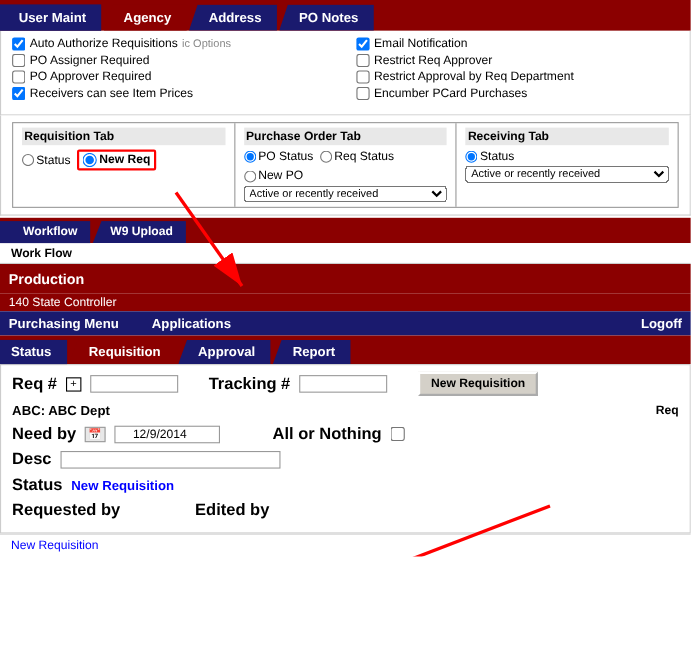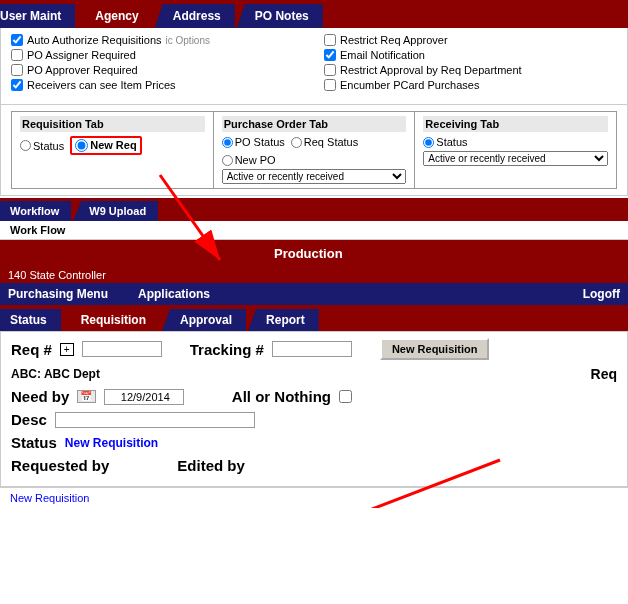--- a/index.html
+++ b/index.html
@@ -2,21 +2,21 @@
 <html><head>
   <meta charset="utf-8">
   <style>
     * { box-sizing: border-box; margin: 0; padding: 0; }
     body { font-family: Arial, sans-serif; font-size: 12px; background: #fff; width: 628px; overflow-x: hidden; }
 
     
     .top-nav { display: flex; background: #8b0000; align-items: flex-end; padding-top: 4px; }
     .top-nav-tab { padding: 5px 14px; background: #1a1a6e; color: #fff; font-size: 12px; font-weight: bold; cursor: pointer; margin-right: 2px; clip-path: polygon(8px 0%, 100% 0%, 100% 100%, 0% 100%); padding-left: 18px; }
     .top-nav-tab.active { background: #8b0000; color: #fff; }
-    .top-nav-tab:first-child { clip-path: none; padding-left: 0; }
+    .top-nav-tab:first-child { clip-path: none; padding-left: 17px; }
 
     
     .options-section { background: #fff; padding: 6px 10px; border: 1px solid #ccc; border-top: none; }
     .options-row { display: flex; gap: 20px; margin-bottom: 4px; }
     .options-col { flex: 1; }
     .checkbox-item { display: flex; align-items: center; gap: 4px; margin-bottom: 3px; font-size: 11px; }
     .checkbox-item input[type=checkbox] { width: 12px; height: 12px; }
 
     
     .tab-options-section { background: #fff; padding: 6px 10px; border: 1px solid #ccc; border-top: none; }
@@ -85,26 +85,26 @@
           <input type="checkbox" style=""> 
             <span>PO Approver Required</span>
         </div>
         <div class="checkbox-item">
           <input type="checkbox" checked="" style=""> 
             <span>Receivers can see Item Prices</span>
         </div>
       </div>
       <div class="options-col">
         <div class="checkbox-item">
-          <input type="checkbox" style=""> 
-            <span>Restrict Req Approver</span>
-        </div>
-        <div class="checkbox-item">
           <input type="checkbox" checked="" style=""> 
             <span>Email Notification</span>
+        </div>
+        <div class="checkbox-item">
+          <input type="checkbox" style=""> 
+            <span>Restrict Req Approver</span>
         </div>
         <div class="checkbox-item">
           <input type="checkbox" style=""> 
             <span>Restrict Approval by Req Department</span>
         </div>
         <div class="checkbox-item">
           <input type="checkbox" style=""> 
             <span>Encumber PCard Purchases</span>
         </div>
       </div>
@@ -158,28 +158,28 @@
           </div>
         </div>
         <select class="select-dropdown">
           <option>Active or recently received</option>
         </select>
       </div>
     </div>
   </div>
 
   <div style="background:#8b0000; display:flex; align-items:flex-end; padding-top:3px; margin-top:2px;">
-    <div class="second-nav-tab" style="clip-path:none; padding-left:10px;">Workflow</div>
+    <div class="second-nav-tab" style="clip-path:none; padding-left:21px;">Workflow</div>
     <div class="second-nav-tab">W9 Upload</div>
   </div>
   <div style="background:#fff; padding:2px 10px; border-bottom:1px solid #ccc;">
     <span style="font-size:11px; font-weight:bold;">Work Flow</span>
   </div>
 
-  <div style="background:#8b0000; display:flex; align-items:center; padding:6px 8px;justify-content:center;">
+  <div style="background:#8b0000; display:flex; align-items:center; padding:6px 8px;">
     <span style="font-size:13px; font-weight:bold; color:#fff; min-width:80px;">Production</span>
   </div>
 
   <div style="background:#8b0000; color:#fff; padding:2px 8px; font-size:11px;">
     <span>140 State Controller</span>
   </div>
 
   <div class="menu-bar">
     <span>Purchasing Menu</span>
     <span>Applications</span>
@@ -199,27 +199,27 @@
       <span class="form-label">Req #</span>
       <span style="border:1px solid #000; padding:0 3px; font-size:10px; cursor:pointer;">+</span>
       <input type="text" class="form-input" style="width: 80px;">
       <span class="form-label" style="margin-left:20px;">Tracking #</span>
       <input type="text" class="form-input" style="width: 80px;">
       <button class="new-req-button" style="margin-left:20px;">New Requisition</button>
     </div>
 
     <div class="form-row">
       <span class="dept-label">ABC: ABC Dept</span>
-      <span style="margin-left:auto; font-size:14px; font-weight:bold;">Req</span>
+      <span style="margin-left:auto; font-size:11px; font-weight:bold;">Req</span>
     </div>
 
     <div class="form-row">
       <span class="form-label">Need by</span>
       <span class="calendar-icon">📅</span>
-      <input type="text" class="form-input" style="width: 80px; padding-left: 16px;" value="12/9/2014">
+      <input type="text" class="form-input" style="width: 96px; padding-left: 16px;" value="12/9/2014">
       <span class="form-label" style="margin-left:40px;">All or Nothing</span>
       <input type="checkbox" style="">
     </div>
 
     <div class="form-row">
       <span class="form-label">Desc</span>
       <input type="text" class="form-input" style="width: 200px;">
     </div>
 
     <div class="form-row">

